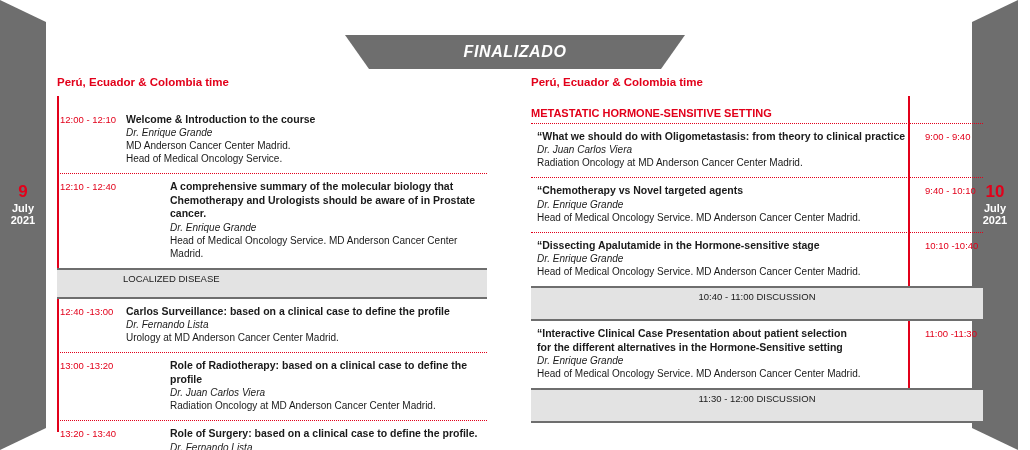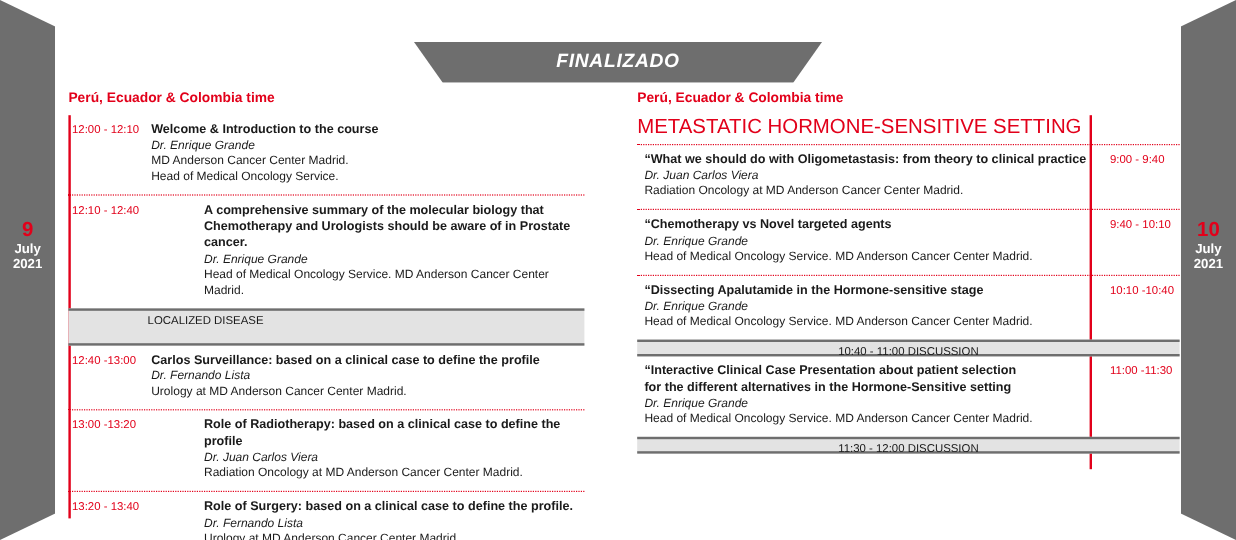--- a/index.html
+++ b/index.html
@@ -21,21 +21,21 @@
   }
 
   
   .side-panel {
     position: absolute;
     top: 0;
     width: 46px;
     height: 450px;
   }
   .side-panel.left { left: 0; }
-  .side-panel.right { right: 0; }
+  .side-panel.right { right: 12px; }
 
   .side-shape {
     position: absolute;
     top: 0;
     width: 46px;
     height: 450px;
     background: #6e6e6e;
   }
   .side-shape.left {
     clip-path: polygon(0 0, 46px 22px, 46px 428px, 0 450px);
@@ -88,26 +88,26 @@
     position: absolute;
     top: 76px;
   }
   .col-left { left: 57px; width: 430px; }
   .col-right { left: 531px; width: 452px; }
 
   .col-head {
     color: #e2001a;
     font-weight: bold;
     font-size: 11.5px;
-    margin-bottom: 8px;
+    margin-bottom: 19px;
   }
   .col-subhead {
     color: #e2001a;
-    font-weight: normal;
-    font-size: 17px;
+    font-weight: bold;
+    font-size: 11px;
     margin-bottom: 4px;
   }
 
   
   .timeline-left {
     position: absolute;
     left: 57px;
     top: 96px;
     width: 2px;
     height: 336px;
@@ -184,21 +184,21 @@
     height: 31px;
     line-height: 13px;
   }
   .discussion-band {
     background: #e3e3e3;
     border-top: 2px solid #6e6e6e;
     border-bottom: 2px solid #6e6e6e;
     font-size: 9.5px;
     color: #1a1a1a;
     text-align: center;
-    height: 14px;
+    height: 35px;
     line-height: 14px;
     padding: 2px 0;
     box-sizing: border-box;
   }
 </style>
 </head>
 <body>
 
 <div class="page">
 

